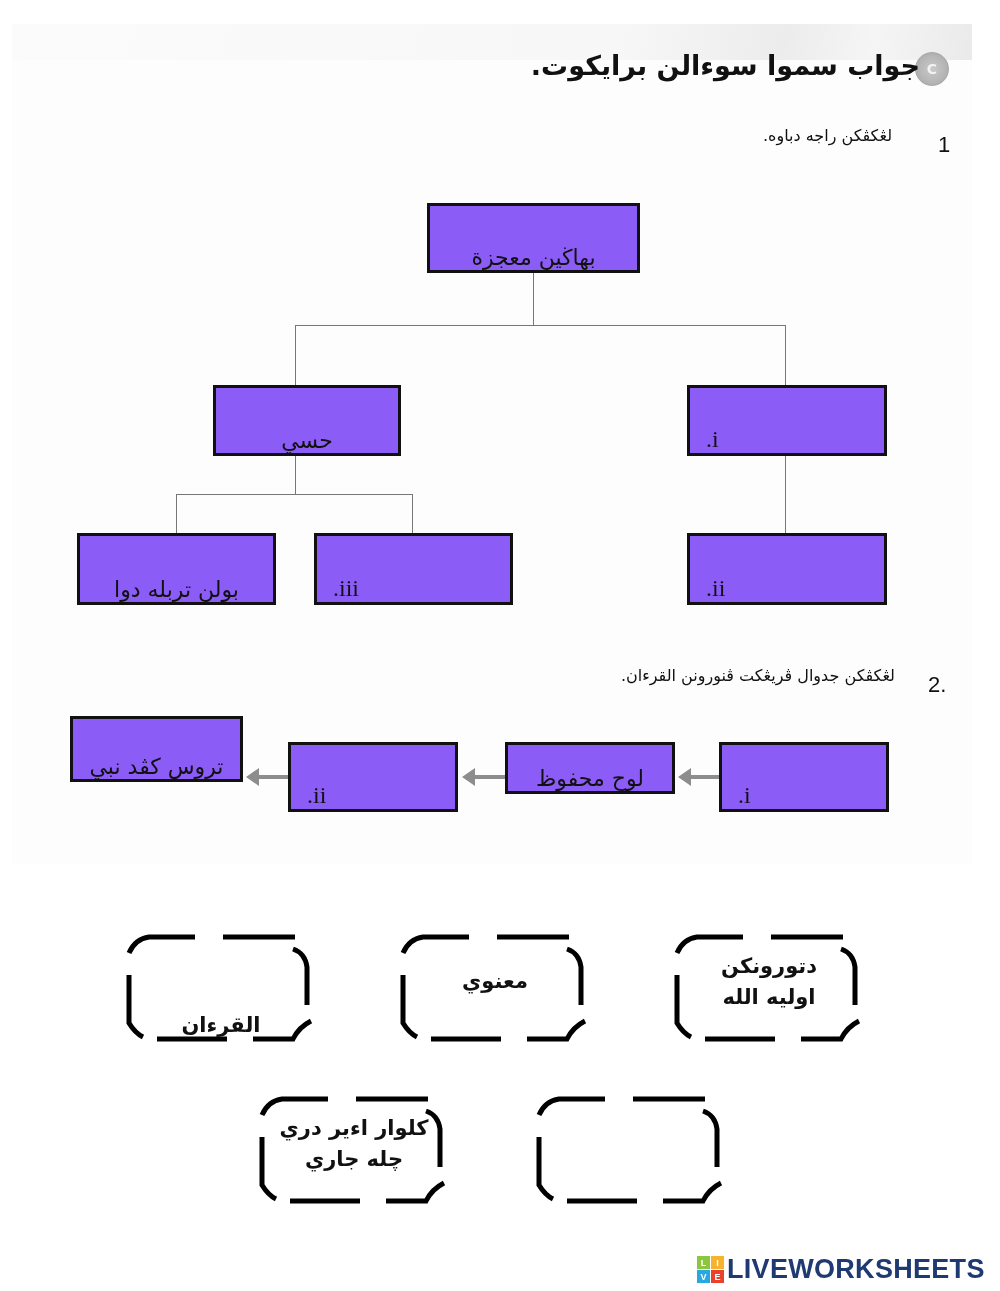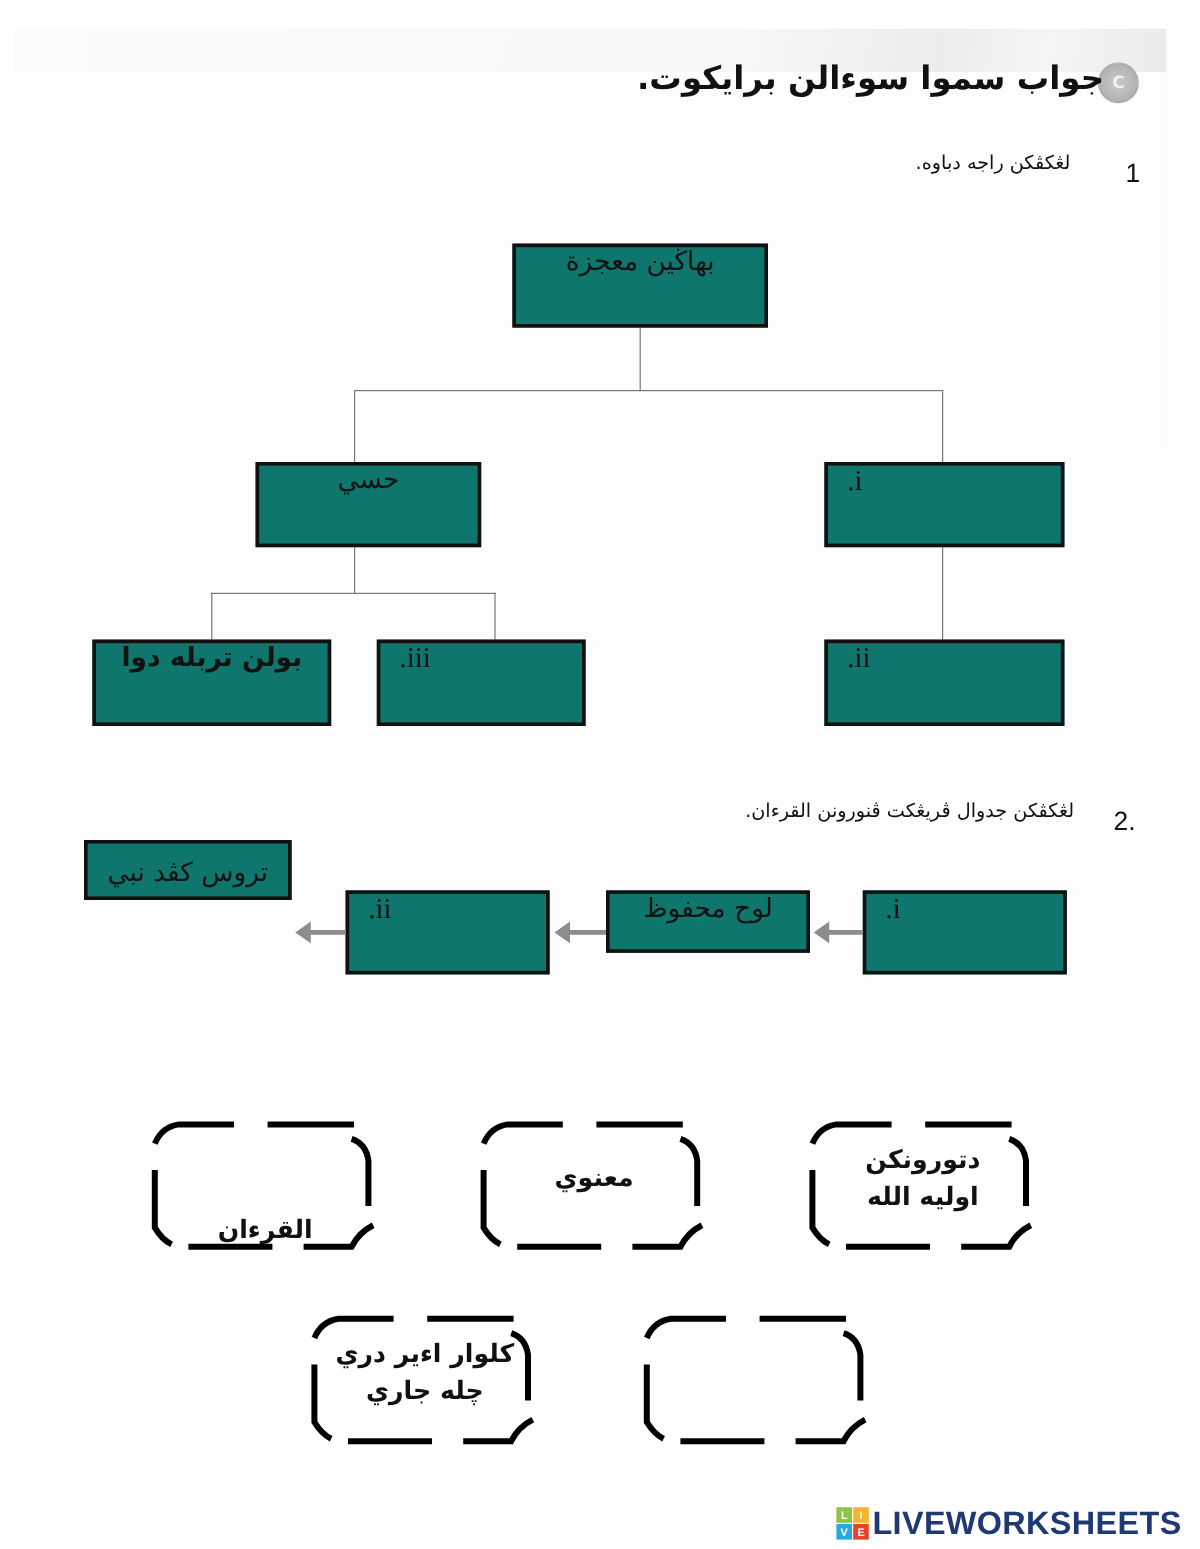--- a/index.html
+++ b/index.html
@@ -24,22 +24,22 @@
   }
   .badge {
     left:915px; top:52px; width:32px; height:32px; border-radius:50%;
     background:radial-gradient(circle,#c9c9c9 0%,#b5b5b5 60%,#9d9d9d 100%);
     border:1px solid #aaa; color:#f3f3f3; font-weight:bold; font-size:14px;
     display:flex; align-items:center; justify-content:center;
   }
   .qnum { font-size:22px; font-family:"Liberation Sans", sans-serif; }
   .qtext { font-size:16px; direction:rtl; white-space:nowrap; }
   .box {
-    position:absolute; border:3px solid #111; background:#0f766e; box-sizing:border-box;
-    display:flex; align-items:flex-start; justify-content:flex-end;
+    position:absolute; border:3px solid #111; background:#8b5cf6; box-sizing:border-box;
+    display:flex; align-items:flex-end; justify-content:flex-end;
     padding:0 16px; font-size:22px; direction:rtl; white-space:nowrap;
   }
   .box.center { justify-content:center; }
   .box .roman { font-family:"Liberation Serif", serif; font-size:24px; direction:ltr; }
   .line { position:absolute; background:#777; }
   .arrow {
     position:absolute; height:4px; background:#8d8d8d;
   }
   .arrow::before {
     content:""; position:absolute; left:-12px; top:-7px;
@@ -83,24 +83,24 @@
 
 <div class="box center" style="left:427px; top:203px; width:213px; height:70px;">
   <span>بهاڬين معجزة</span>
 </div>
 <div class="box center" style="left:213px; top:385px; width:188px; height:71px;">
   <span>حسي</span>
 </div>
 <div class="box" style="left:687px; top:385px; width:200px; height:71px;">
   <span class="roman">.i</span>
 </div>
-<div class="box center" style="left:77px; top:533px; width:199px; height:72px;font-weight:bold;">
+<div class="box center" style="left:77px; top:533px; width:199px; height:72px;">
   <span>بولن تربله دوا</span>
 </div>
-<div class="box" style="left:314px; top:533px; width:174px; height:72px;">
+<div class="box" style="left:314px; top:533px; width:199px; height:72px;">
   <span class="roman">.iii</span>
 </div>
 <div class="box" style="left:687px; top:533px; width:200px; height:72px;">
   <span class="roman">.ii</span>
 </div>
 
 <div class="abs qnum" style="left:928px; top:672px;">2.</div>
 <div class="abs qtext" style="right:105px; top:666px;">لڠكڤكن جدوال ڤريڠكت ڤنورونن القرءان.</div>
 
 <div class="box" style="left:719px; top:742px; width:170px; height:70px;">
@@ -108,21 +108,21 @@
 </div>
 <div class="arrow" style="left:690px; top:775px; width:29px;"></div>
 <div class="box center" style="left:505px; top:742px; width:170px; height:52px;">
   <span>لوح محفوظ</span>
 </div>
 <div class="arrow" style="left:474px; top:775px; width:31px;"></div>
 <div class="box" style="left:288px; top:742px; width:170px; height:70px;">
   <span class="roman">.ii</span>
 </div>
 <div class="arrow" style="left:258px; top:775px; width:30px;"></div>
-<div class="box center" style="left:70px; top:700px; width:173px; height:50px; padding:12px 4px;">
+<div class="box center" style="left:70px; top:716px; width:173px; height:66px; padding:0 4px;">
   <span>تروس كڤد نبي</span>
 </div>
 
 <svg width="0" height="0" style="position:absolute">
   <defs>
     <g id="card-frame" fill="none" stroke="#000" stroke-width="5" stroke-linecap="butt">
       <path d="M4 30 Q10 16 24 14 L70 14"></path>
       <path d="M98 14 L170 14"></path>
       <path d="M168 26 Q180 30 182 44 L182 82"></path>
       <path d="M4 52 L4 100 Q10 110 18 114"></path>

